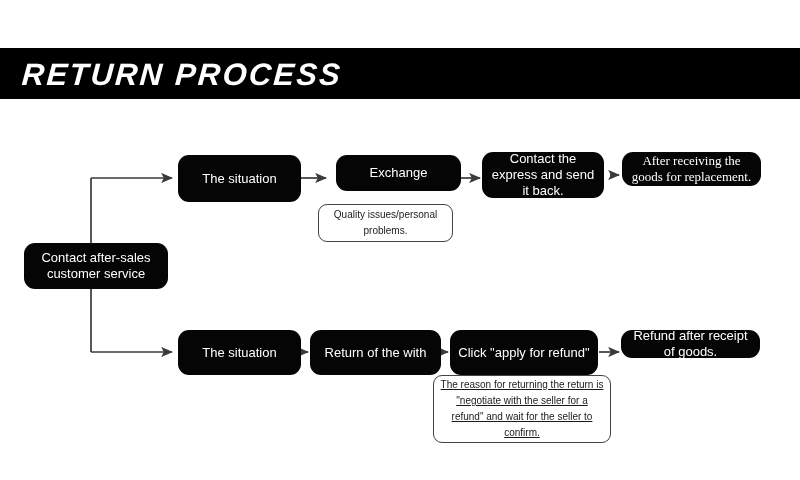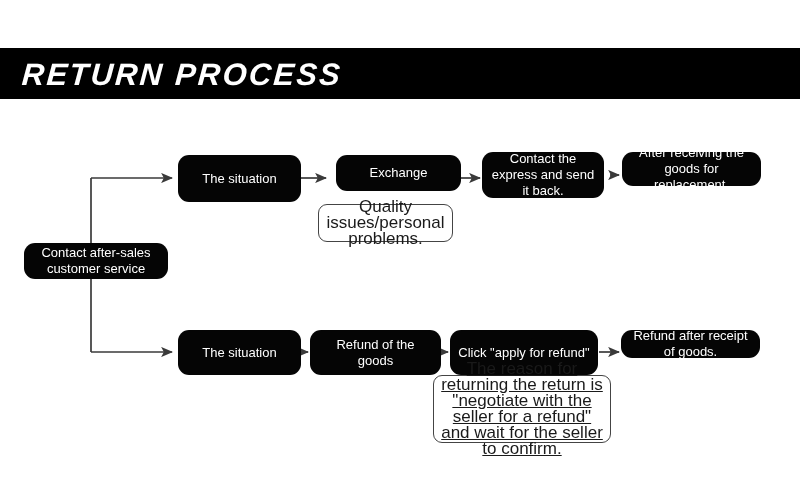--- a/index.html
+++ b/index.html
@@ -66,21 +66,21 @@
   .note {
     position: absolute;
     background: #ffffff;
     color: #1a1a1a;
     border: 1.3px solid #444444;
     border-radius: 9px;
     display: flex;
     align-items: center;
     justify-content: center;
     text-align: center;
-    font-size: 17px;
+    font-size: 10px;
     line-height: 16px;
     padding: 3px 6px;
     box-sizing: border-box;
     z-index: 4;
   }
 
   
   .conn-svg {
     position: absolute;
     left: 0;
@@ -114,50 +114,50 @@
 
     <path d="M301,178 L326,178" stroke="#3a3a3a" stroke-width="1.7" fill="none" marker-end="url(#arrowhead)"></path>
     <path d="M453,178 L480,178" stroke="#3a3a3a" stroke-width="1.7" fill="none" marker-end="url(#arrowhead)"></path>
     <path d="M610,175 L619,175" stroke="#3a3a3a" stroke-width="1.7" fill="none" marker-end="url(#arrowhead)"></path>
 
     <path d="M301,352 L308,352" stroke="#3a3a3a" stroke-width="1.7" fill="none" marker-end="url(#arrowhead)"></path>
     <path d="M441,352 L448,352" stroke="#3a3a3a" stroke-width="1.7" fill="none" marker-end="url(#arrowhead)"></path>
     <path d="M599,352 L619,352" stroke="#3a3a3a" stroke-width="1.7" fill="none" marker-end="url(#arrowhead)"></path>
   </svg>
 
-  <div class="node" style="left:24px; top:243px; width:144px; height:36px;">
+  <div class="node" style="left:24px; top:243px; width:144px; height:46px;">
     <span>Contact after-sales customer service</span>
   </div>
 
   <div class="node" style="left:178px; top:155px; width:123px; height:47px;">
     <span>The situation</span>
   </div>
 
   <div class="node" style="left:336px; top:155px; width:125px; height:36px;">
     <span>Exchange</span>
   </div>
 
   <div class="note" style="left:318px; top:204px; width:135px; height:38px;">
     <span>Quality issues/personal problems.</span>
   </div>
 
   <div class="node" style="left:482px; top:152px; width:122px; height:46px;">
     <span>Contact the express and send it back.</span>
   </div>
 
-  <div class="node" style="left:622px; top:152px; width:139px; height:34px;">
+  <div class="node" style="left:622px; top:152px; width:139px; height:34px;font-family:Liberation Serif, serif;">
     <span>After receiving the goods for replacement.</span>
   </div>
 
   <div class="node" style="left:178px; top:330px; width:123px; height:45px;">
     <span>The situation</span>
   </div>
 
   <div class="node" style="left:310px; top:330px; width:131px; height:45px;">
-    <span>Refund of the goods</span>
+    <span>Return of the with</span>
   </div>
 
   <div class="node" style="left:450px; top:330px; width:148px; height:45px;">
     <span>Click "apply for refund"</span>
   </div>
 
   <div class="note" style="left:433px; top:375px; width:178px; height:68px;text-decoration:underline;">
     <span>The reason for returning the return is "negotiate with the seller for a refund" and wait for the seller to confirm.</span>
   </div>
 

